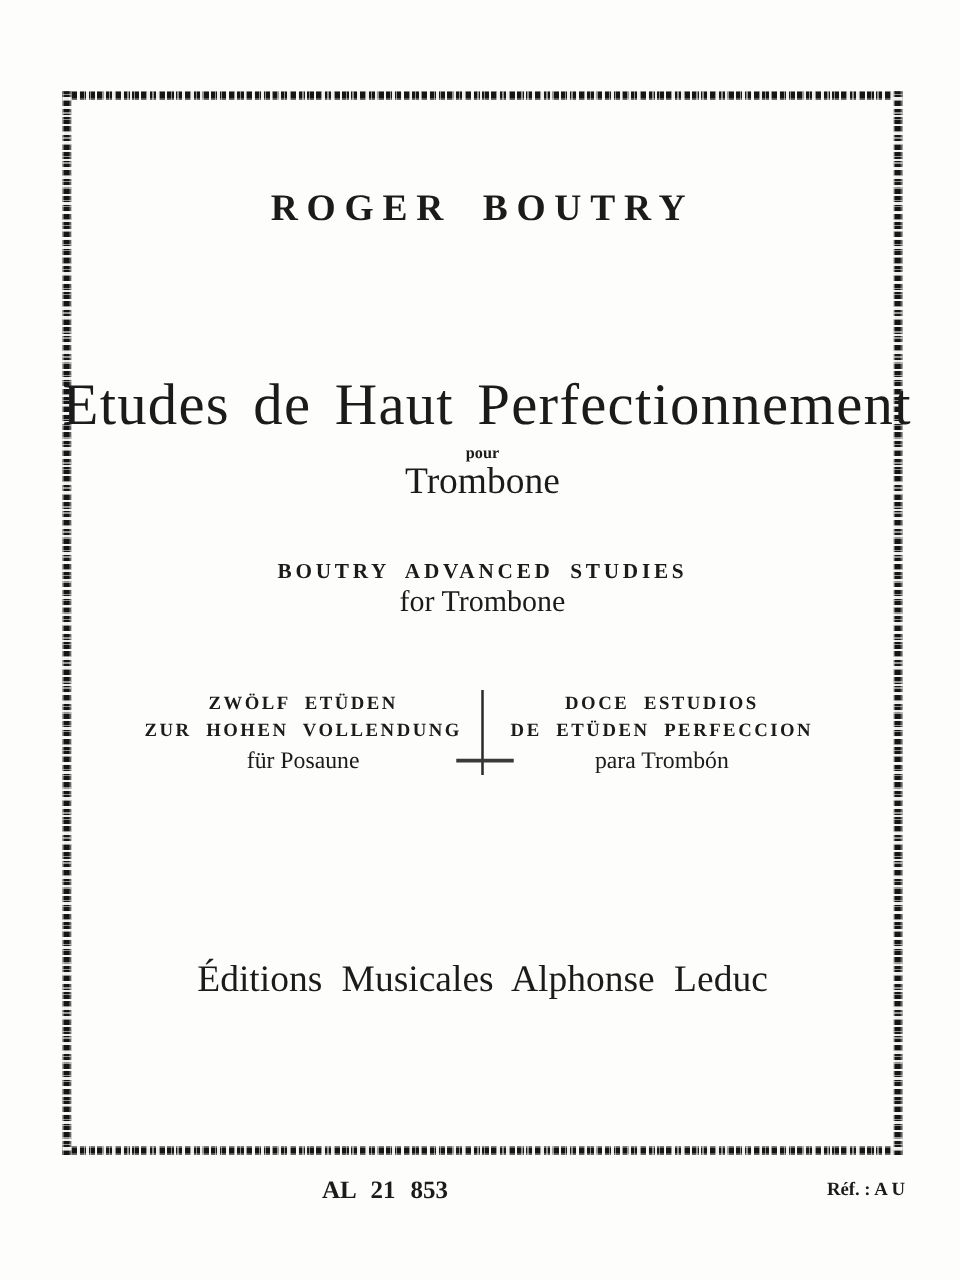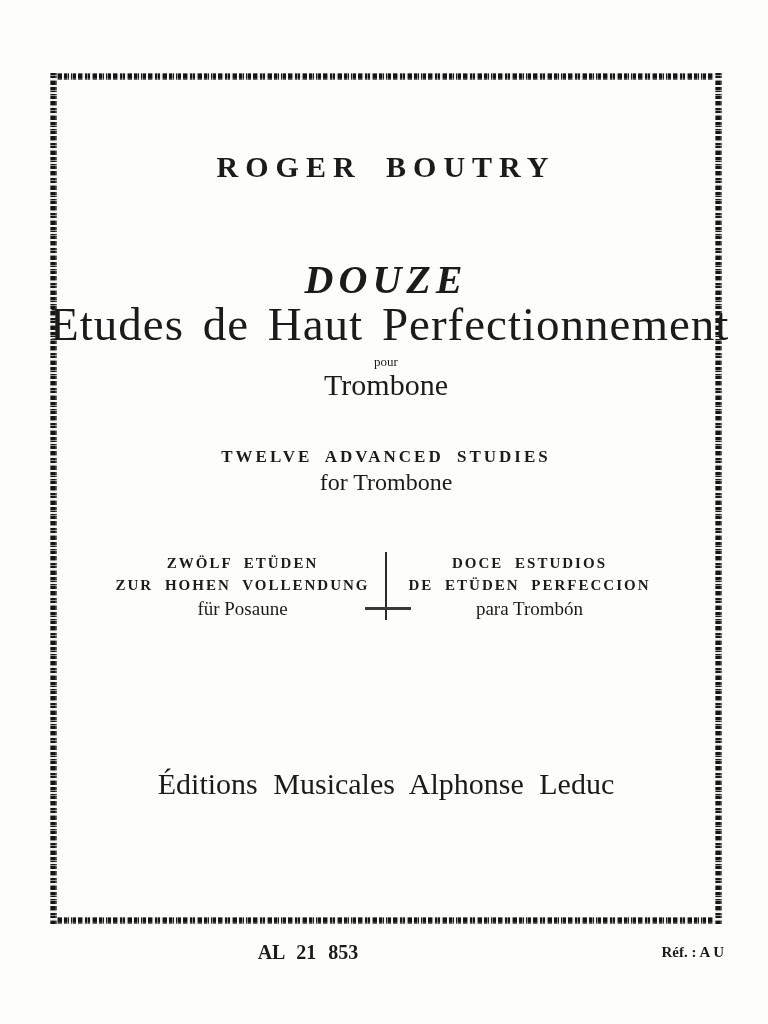--- a/index.html
+++ b/index.html
@@ -63,21 +63,21 @@
   }
   .title-main {
     top: 297px;
     font-size: 47px;
     letter-spacing: 1px;
     word-spacing: 6px;
   }
   .title-pour {
     top: 354px;
     font-size: 13px;
-    font-weight: normal;
+    font-weight: bold;
   }
   .title-instrument {
     top: 368px;
     font-size: 30px;
   }
   .english-line1 {
     top: 447px;
     font-size: 17px;
     font-weight: bold;
     letter-spacing: 3px;
@@ -161,26 +161,25 @@
 
 <div class="page">
 
   <div class="frame-edge frame-h frame-top"></div>
   <div class="frame-edge frame-h frame-bottom"></div>
   <div class="frame-edge frame-v frame-left"></div>
   <div class="frame-edge frame-v frame-right"></div>
 
   <div class="row composer">ROGER BOUTRY</div>
 
-  <div class="row title-douze">DOUZE</div>
   <div class="row title-main">Etudes de Haut Perfectionnement</div>
   <div class="row title-pour">pour</div>
   <div class="row title-instrument">Trombone</div>
 
-  <div class="row english-line1">TWELVE ADVANCED STUDIES</div>
+  <div class="row english-line1">BOUTRY ADVANCED STUDIES</div>
   <div class="row english-line2">for Trombone</div>
 
   <div class="translations">
     <div class="trans-col">
       <div class="trans-caps">ZWÖLF ETÜDEN</div>
       <div class="trans-caps">ZUR HOHEN VOLLENDUNG</div>
       <div class="trans-sub">für Posaune</div>
     </div>
     <div class="trans-divider"></div>
     <div class="trans-col">

